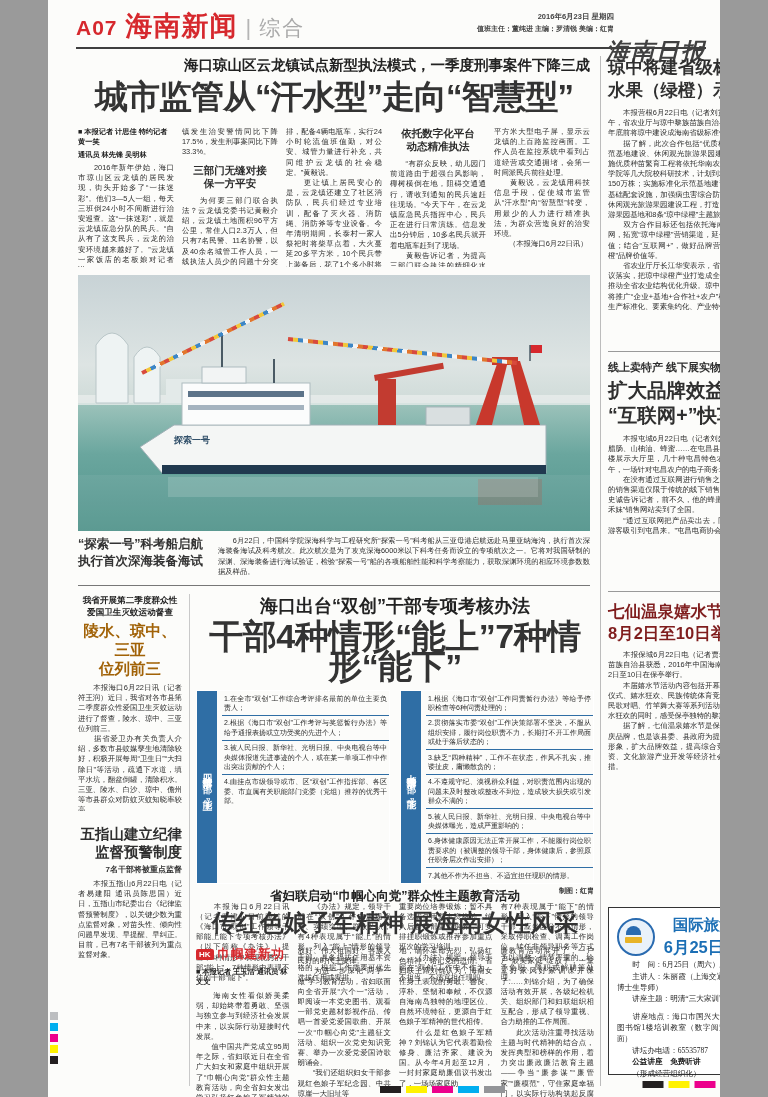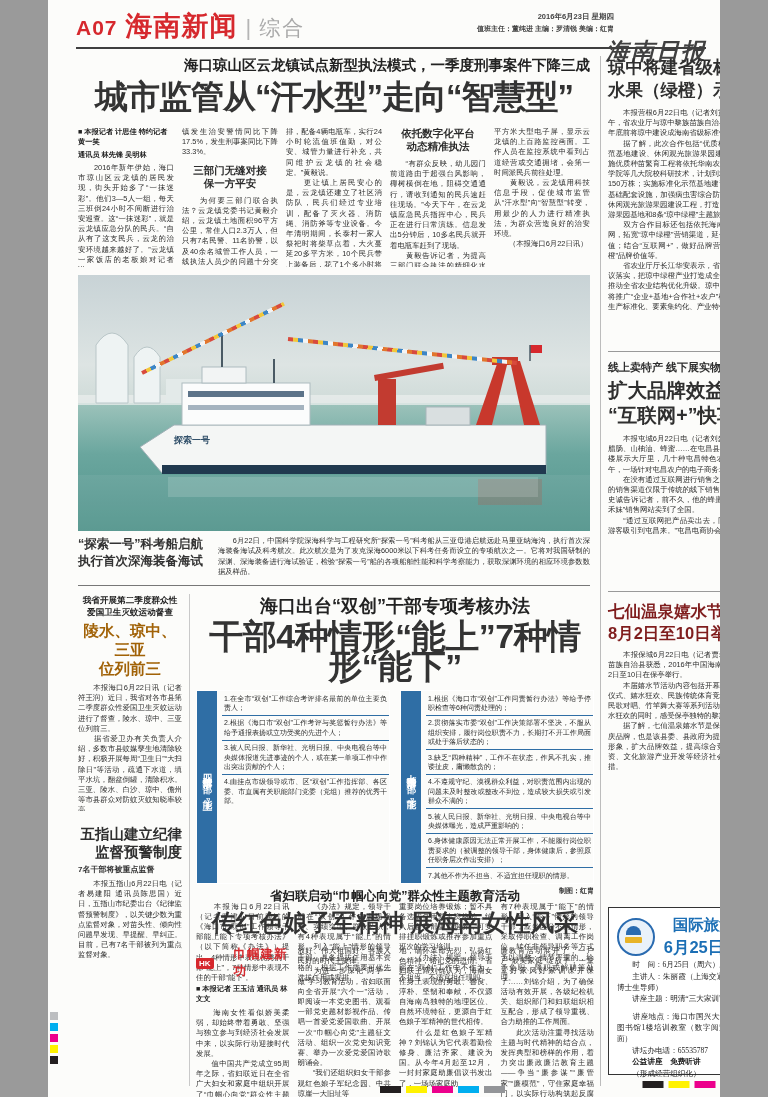--- a/index.html
+++ b/index.html
@@ -40,21 +40,21 @@
   .cap-body{flex:1;}
   .cap-text{font-size:7.3px;line-height:10.4px;color:#2c2c2c;}
   .cap-credit{font-size:7.3px;font-weight:bold;text-align:right;color:#2c2c2c;margin-top:1px;}
   .lead-rule{margin-top:7px;border-top:1.5px solid #777;}
   
   .leftcol{position:absolute;left:30px;top:594px;width:104px;}
   .l-kicker{font-size:8.6px;line-height:12px;font-weight:bold;text-align:center;color:#222;}
   .l-headline{font-size:15.5px;line-height:19px;font-weight:900;text-align:center;color:#a16207;margin-top:3px;}
   .l-body{margin-top:5px;height:128px;}
   .l2-headline{font-size:14.5px;line-height:18px;font-weight:900;text-align:right;color:#2f2f2f;margin-top:14px;}
-  .l2-sub{font-size:8px;font-weight:bold;text-align:left;margin-top:3px;color:#333;}
+  .l2-sub{font-size:8px;font-weight:bold;text-align:right;margin-top:3px;color:#333;}
   .l2-body{margin-top:4px;height:100px;}
   .vrule1{position:absolute;left:141px;top:594px;width:1px;height:492px;background:#c9c9c9;}
   .vrule2{position:absolute;left:552px;top:56px;width:1px;height:1030px;background:#bcbcbc;}
   
   .middle{position:absolute;left:148px;top:594px;width:398px;}
   .m-kicker{font-size:18px;font-weight:bold;text-align:center;color:#222;}
   .m-headline{font-size:34px;line-height:30px;font-weight:900;text-align:center;color:#333;margin-top:3px;letter-spacing:-0.5px;}
   .m-boxes{display:flex;gap:10px;margin-top:9px;}
   .mbox{flex:1;display:flex;border:1px solid #fff;}
   .mbox-tab{width:20px;background:#2f6ea5;color:#fff;writing-mode:vertical-rl;text-orientation:upright;
@@ -64,21 +64,21 @@
   .mitem:last-child{border-bottom:none;}
   .m-credit{font-size:7px;color:#333;text-align:right;margin-top:2px;font-weight:bold;}
   .m-cols{display:flex;gap:8px;margin-top:6px;height:98px;}
   .m-col{flex:1;overflow:hidden;}
   
   .women{position:absolute;left:148px;top:888px;width:398px;}
   .w-kicker{font-size:12.5px;font-weight:bold;text-align:center;color:#222;}
   .w-headline{font-size:24px;line-height:29px;font-weight:900;text-align:center;color:#333;margin-top:3px;}
   .w-cols{display:flex;gap:8px;margin-top:9px;height:152px;}
   .w-col{flex:1;overflow:hidden;}
-  .w-logo{display:flex;align-items:center;gap:20px;margin-bottom:4px;}
+  .w-logo{display:flex;align-items:center;gap:4px;margin-bottom:4px;}
   .w-badge{background:#d6282d;color:#fff;font-size:8px;font-weight:900;padding:1px 3px;border-radius:2px;}
   .w-logotext{color:#d6282d;font-size:12.5px;font-weight:900;letter-spacing:1px;}
   .w-byline{font-size:7.2px;font-weight:bold;line-height:10px;margin-bottom:4px;}
   
   .sidebar{position:absolute;left:560px;top:56px;width:194px;height:1032px;}
   .s1-headline{font-size:17.5px;line-height:23px;font-weight:900;color:#2f2f2f;}
   .s1-body{margin-top:6px;height:234px;}
   .s-div{border-top:1px solid #999;margin:9px 0 8px 0;}
   .s2-kicker{font-size:11px;font-weight:bold;color:#2f2f2f;}
   .s2-headline{font-size:19.5px;line-height:25px;font-weight:900;color:#2f2f2f;margin-top:3px;}

